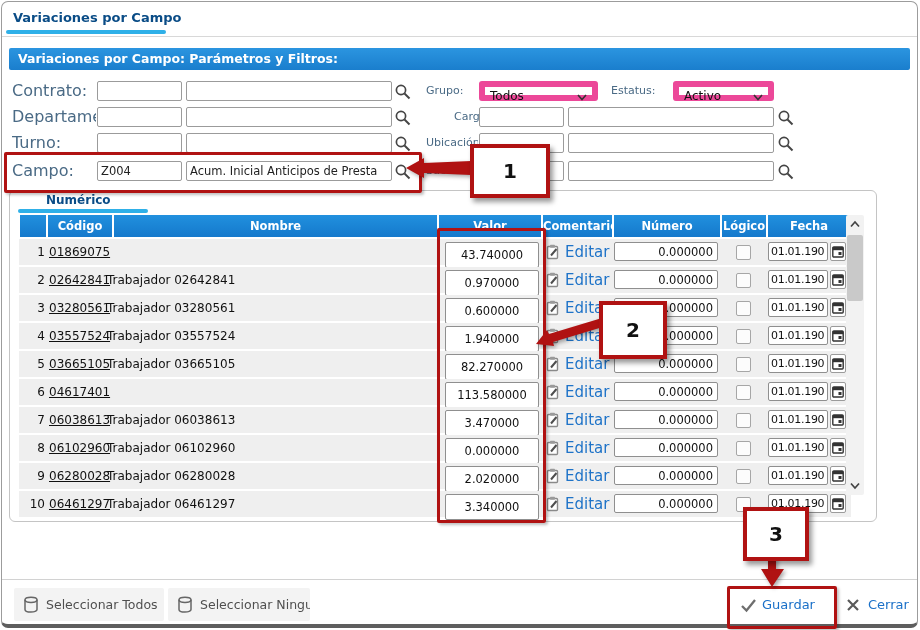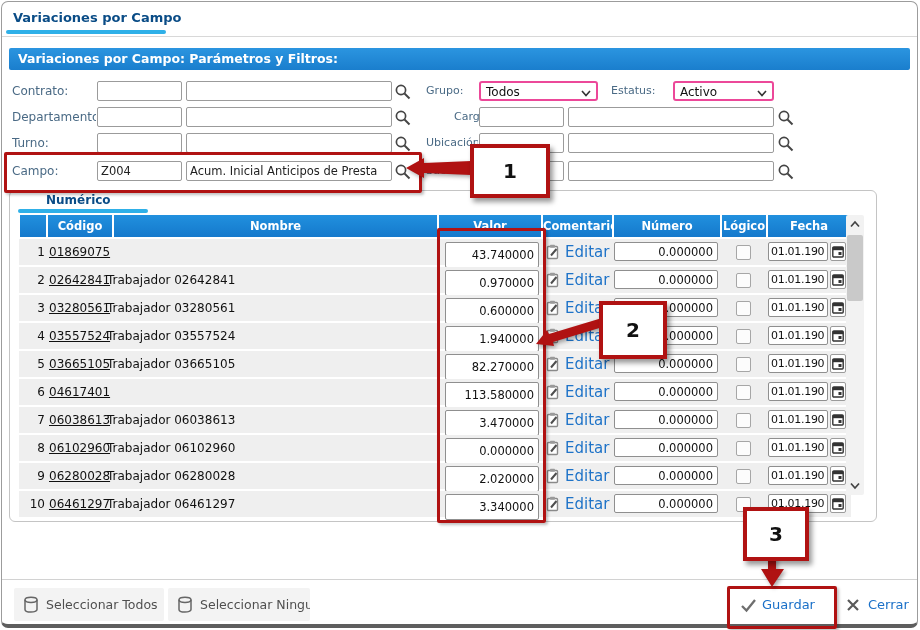--- a/index.html
+++ b/index.html
@@ -13,45 +13,45 @@
   
   .win-tab-label{left:11px;top:8px;font-size:13px;font-weight:bold;color:#0a4c86;}
   .win-tab-underline{left:4px;top:28px;width:160px;height:4px;background:#2fb0e8;border-radius:2px;}
   .top-divider{left:0;right:0;top:34px;height:1px;background:#d8d8d8;}
 
   
   .section-header{left:7px;top:46px;width:901px;height:22px;background:linear-gradient(#2b95e0,#1a7ecd);
                   border-radius:2px;color:#fff;font-weight:bold;font-size:12.5px;line-height:22px;padding-left:9px;box-sizing:border-box;}
 
   
-  .flabel{font-size:12px;color:#4a6a85;height:18px;line-height:18px;white-space:nowrap;overflow:hidden;}
+  .flabel{font-size:16px;color:#4a6a85;height:18px;line-height:18px;white-space:nowrap;overflow:hidden;}
   .flabel.r{font-size:11px;}
   .tinput{height:20px;box-sizing:border-box;border:1px solid #9b9b9b;border-radius:2px;background:#fff;
           font-family:inherit;font-size:11.5px;padding:0 3px;color:#222;white-space:nowrap;overflow:hidden;line-height:18px;}
-  .selbox{height:20px;box-sizing:border-box;border:2px solid #ec4899;border-radius:3px;background:#fff;
+  .selbox{height:20px;box-sizing:border-box;border:6px solid #ec4899;border-radius:3px;background:#fff;
           font-size:12px;color:#111;line-height:18px;padding-left:5px;}
   .selbox svg{position:absolute;right:5px;top:7px;}
   .mag{width:18px;height:18px;}
 
   
   .grid-box{left:7px;top:188px;width:868px;height:332px;border:1px solid #c4c4c4;border-radius:6px;background:#fff;box-sizing:border-box;}
   .grid-tab-label{left:36px;top:2px;font-size:12px;font-weight:bold;color:#0a4c86;}
   .grid-tab-underline{left:8px;top:18px;width:130px;height:4px;background:#2fb0e8;border-radius:2px;}
   .hcell{top:24px;height:22px;background:linear-gradient(#2190de,#1579cc);color:#fff;font-size:11.5px;font-weight:bold;
          text-align:center;line-height:22px;overflow:hidden;}
   .rows{left:9px;top:48px;width:832px;}
   .grow{position:relative;height:26px;margin-bottom:2px;background:#efefef;}
   .grow .cell{position:absolute;line-height:26px;font-size:12px;color:#111;white-space:nowrap;}
   .c-num{left:6px;width:20px;text-align:right;color:#222;}
   .c-code{left:30px;}
   .c-code a{color:#111;text-decoration:underline;cursor:pointer;}
   .c-name{left:88px;}
   .inp{position:absolute;box-sizing:border-box;border:1px solid #8f8f8f;border-radius:2px;background:#fff;
        font-family:inherit;color:#111;}
-  .i-valor{left:426px;top:3px;width:94px;height:26px;font-size:11.5px;text-align:right;padding:0 4px;line-height:17px;}
+  .i-valor{left:426px;top:3px;width:94px;height:26px;font-size:11.5px;text-align:center;padding:0 4px;line-height:17px;}
   .i-numero{left:595px;top:3px;width:104px;height:19px;font-size:11.5px;text-align:right;padding:0 4px;line-height:17px;}
   .i-fecha{left:749px;top:3px;width:60px;height:19px;font-size:11px;padding:0 2px;line-height:17px;letter-spacing:-0.3px;}
   .editicon{position:absolute;left:527px;top:5px;}
   .editar{position:absolute;left:546px;font-size:15px;color:#1e73c8;line-height:26px;cursor:pointer;}
   .chk{position:absolute;left:717px;top:6px;width:13px;height:13px;border:1px solid #a6a6a6;background:#fcfcfc;border-radius:2px;}
   .calbtn{position:absolute;left:811px;top:3px;width:16px;height:19px;border:1px solid #9b9b9b;background:#fff;border-radius:2px;
           box-sizing:border-box;display:flex;align-items:center;justify-content:center;}
 
   
   .sbar{left:836px;top:24px;width:18px;height:280px;background:#f2f2f2;border-radius:2px;}

